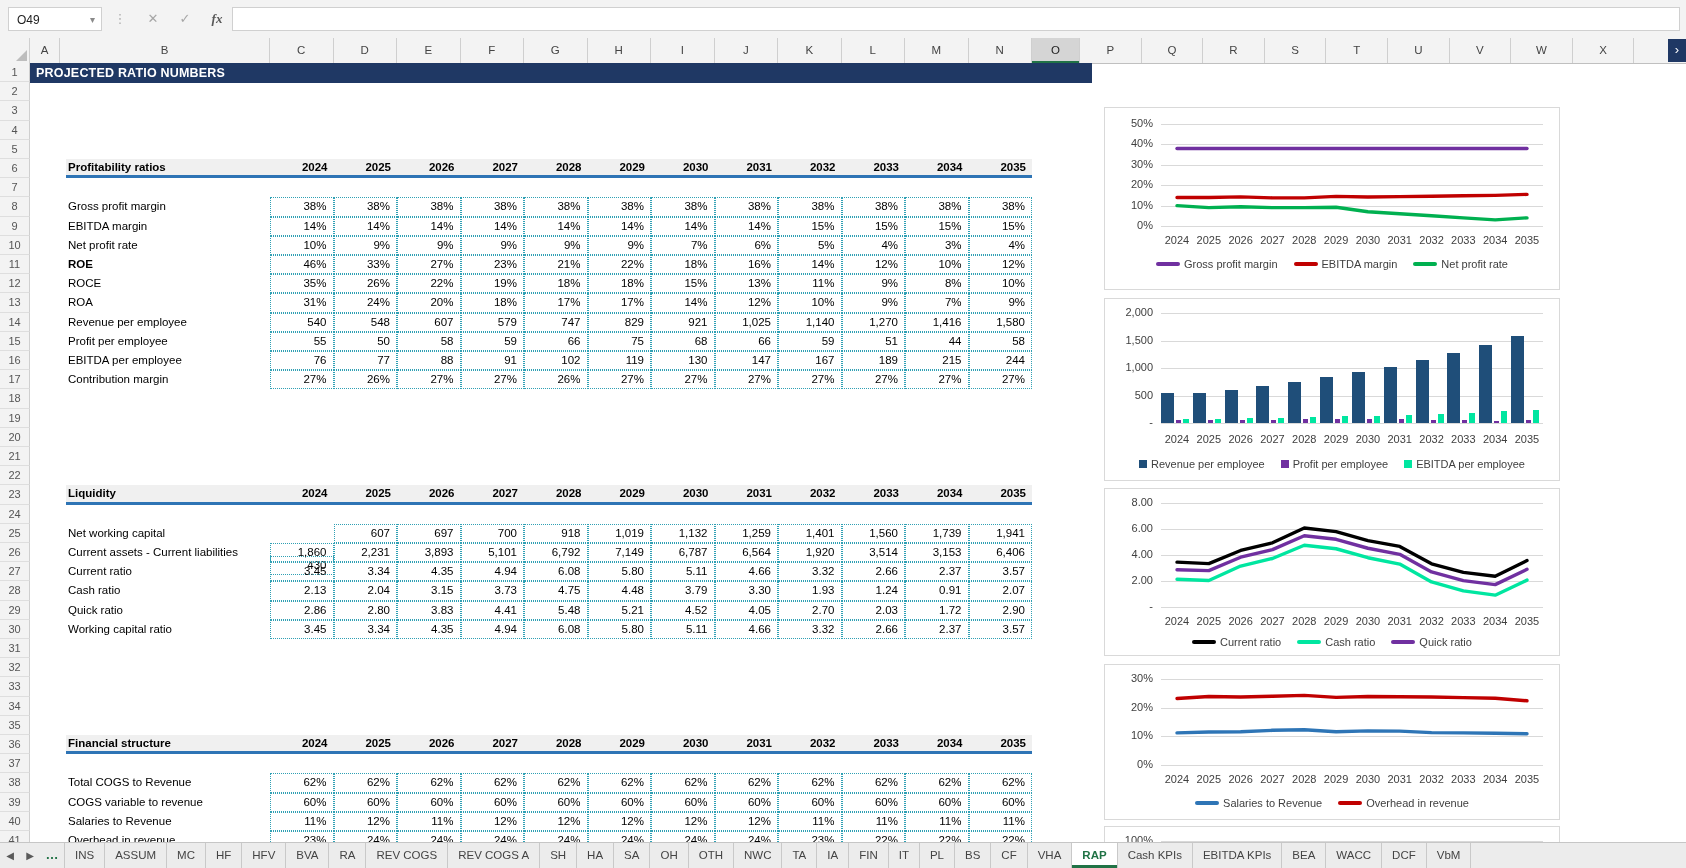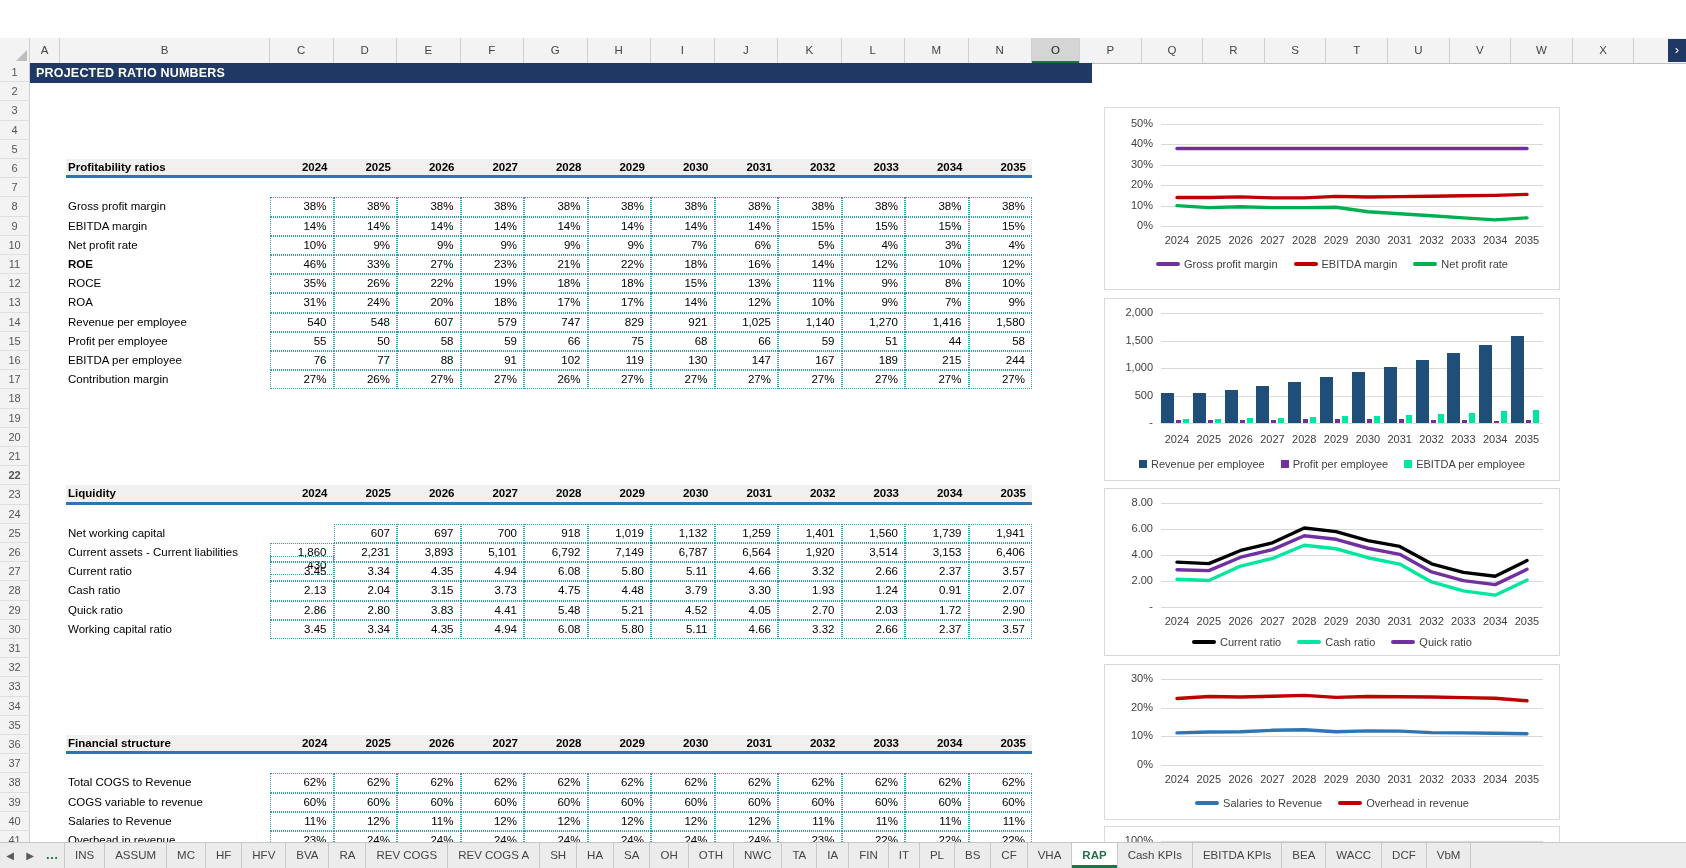--- a/index.html
+++ b/index.html
@@ -52,20 +52,31 @@
   .tabnav{width:20px;text-align:center;line-height:25px;font-size:10px;color:#5a5a5a;}
   .tabmore{width:24px;text-align:center;line-height:23px;font-size:13px;font-weight:bold;color:#217346;border-right:1px solid #c9c9c9;}
   .stab{padding:0 10px;line-height:25px;font-size:11.5px;color:#444;border-right:1px solid #c9c9c9;white-space:nowrap;}
   .stab.active{background:#fff;color:#217346;font-weight:bold;box-shadow:inset 0 -3px 0 #217346;}
 </style>
 </head>
 <body>
 
 <div id="app">
 
+  <div class="fbar">
+    <div class="namebox">
+      <span>O49</span>
+      <span class="dd">▾</span>
+    </div>
+    <div class="fb-dots">⋮</div>
+    <div class="fb-ico" style="left:140px;">✕</div>
+    <div class="fb-ico" style="left:172px;">✓</div>
+    <div class="fb-ico fb-fx" style="left:204px;">fx</div>
+    <input class="finput" value="" style="">
+  </div>
 
   <div class="hdrrow"></div>
   <div class="corner">
       <div class="tri"></div>
     </div>
   <div id="colhdrs">
       <div class="colhdr" style="left: 30px; width: 30px;">A</div>
       <div class="colhdr" style="left: 60px; width: 210px;">B</div>
       <div class="colhdr" style="left: 270px; width: 63.5px;">C</div>
       <div class="colhdr" style="left: 333.5px; width: 63.5px;">D</div>
@@ -107,21 +118,21 @@
       <div class="rownum" style="top: 274.2px; height: 19.2px; line-height: 19.2px;">12</div>
       <div class="rownum" style="top: 293.4px; height: 19.2px; line-height: 19.2px;">13</div>
       <div class="rownum" style="top: 312.6px; height: 19.2px; line-height: 19.2px;">14</div>
       <div class="rownum" style="top: 331.8px; height: 19.2px; line-height: 19.2px;">15</div>
       <div class="rownum" style="top: 351px; height: 19.2px; line-height: 19.2px;">16</div>
       <div class="rownum" style="top: 370.2px; height: 19.2px; line-height: 19.2px;">17</div>
       <div class="rownum" style="top: 389.4px; height: 19.2px; line-height: 19.2px;">18</div>
       <div class="rownum" style="top: 408.6px; height: 19.2px; line-height: 19.2px;">19</div>
       <div class="rownum" style="top: 427.8px; height: 19.2px; line-height: 19.2px;">20</div>
       <div class="rownum" style="top: 447px; height: 19.2px; line-height: 19.2px;">21</div>
-      <div class="rownum" style="top: 466.2px; height: 19.2px; line-height: 19.2px; font-weight: bold;">22</div>
+      <div class="rownum" style="top: 466.2px; height: 19.2px; line-height: 19.2px;">22</div>
       <div class="rownum" style="top: 485.4px; height: 19.2px; line-height: 19.2px;">23</div>
       <div class="rownum" style="top: 504.6px; height: 19.2px; line-height: 19.2px;">24</div>
       <div class="rownum" style="top: 523.8px; height: 19.2px; line-height: 19.2px;">25</div>
       <div class="rownum" style="top: 543px; height: 19.2px; line-height: 19.2px;">26</div>
       <div class="rownum" style="top: 562.2px; height: 19.2px; line-height: 19.2px;">27</div>
       <div class="rownum" style="top: 581.4px; height: 19.2px; line-height: 19.2px;">28</div>
       <div class="rownum" style="top: 600.6px; height: 19.2px; line-height: 19.2px;">29</div>
       <div class="rownum" style="top: 619.8px; height: 19.2px; line-height: 19.2px;">30</div>
       <div class="rownum" style="top: 639px; height: 19.2px; line-height: 19.2px;">31</div>
       <div class="rownum" style="top: 658.2px; height: 19.2px; line-height: 19.2px;">32</div>

